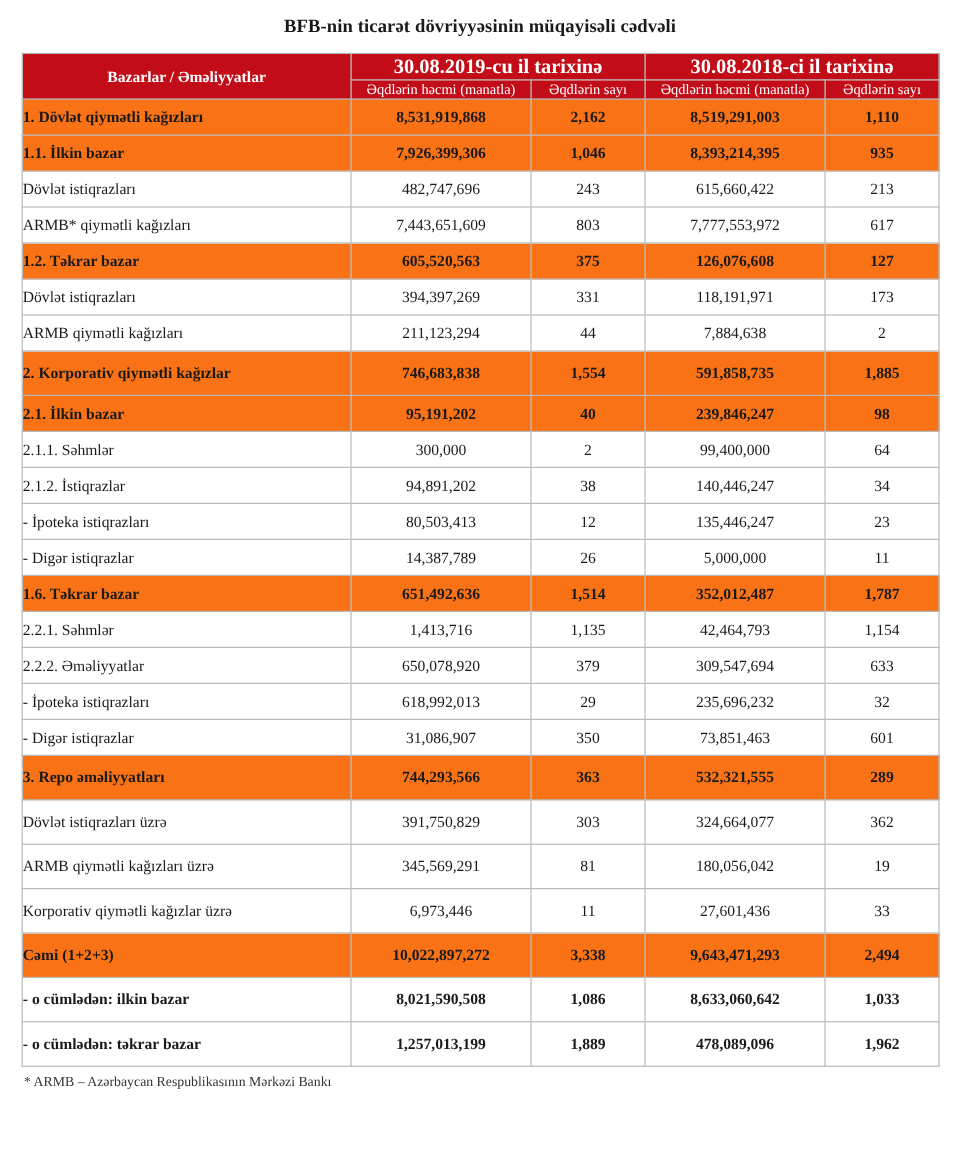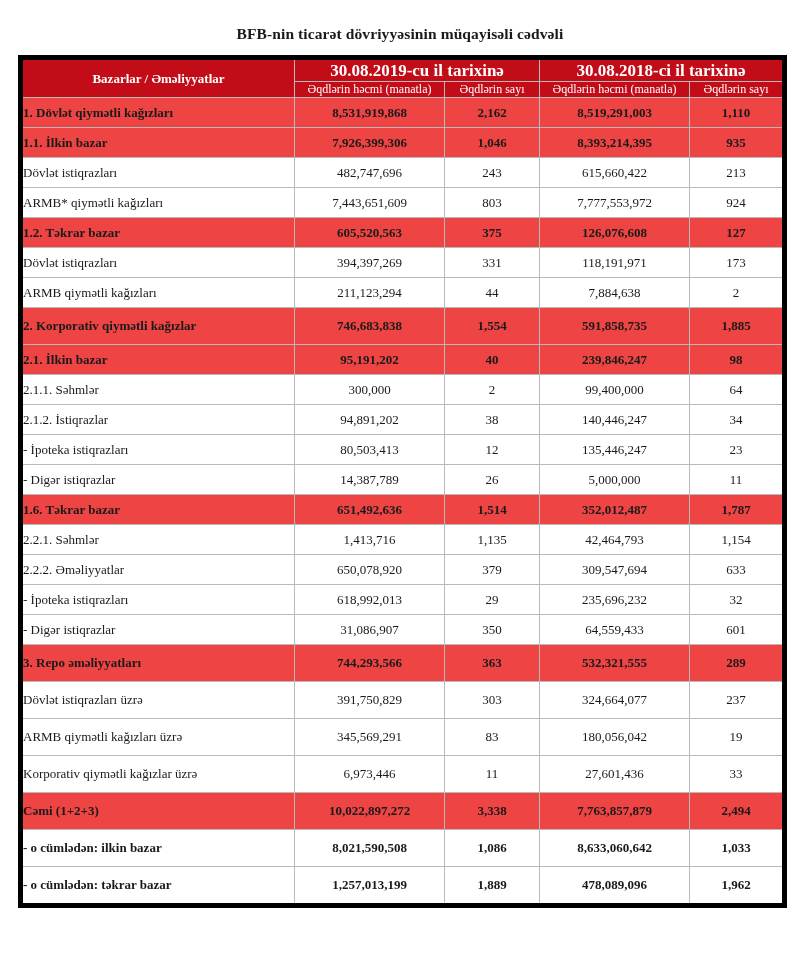--- a/index.html
+++ b/index.html
@@ -10,36 +10,36 @@
   body {
     width: 800px;
     height: 969px;
     font-family: "Liberation Serif", serif;
     color: #1a1a1a;
   }
   .page {
     width: 800px;
     height: 969px;
     box-sizing: border-box;
-    padding: 19px 18px 6px 18px;
+    padding: 8px 18px 6px 18px;
     position: relative;
   }
   .doc-title {
     text-align: center;
     font-weight: bold;
     font-size: 15.5px;
     letter-spacing: .1px;
     margin: 6px 0 12px 0;
     font-family: "Liberation Serif", serif;
   }
   table.main {
     border-collapse: collapse;
     width: 764px;
     table-layout: fixed;
-    border: 5px solid #000000;
+    border: 1px solid #000000;
   }
   table.main td, table.main th {
     border: 1px solid #b9b9b9;
     padding: 0;
   }
   
   thead th {
     background: #c20c18;
     color: #ffffff;
     font-weight: bold;
@@ -72,21 +72,21 @@
   td.label {
     text-align: left;
     padding-left: 8px;
     padding-right: 4px;
   }
   td.num {
     text-align: center;
     padding: 0 4px;
   }
   tr.shaded td {
-    background: #ef4444;
+    background: #f97316;
   }
   tr.plain td {
     background: #ffffff;
   }
   tr.bold td {
     font-weight: bold;
   }
   td.indent1 { padding-left: 26px; }
   td.indent3 { padding-left: 16px; }
   tr.tall td { height: 36px; }
@@ -149,21 +149,21 @@
           <td class="num">482,747,696</td>
           <td class="num">243</td>
           <td class="num">615,660,422</td>
           <td class="num">213</td>
         </tr>
         <tr class="plain">
           <td class="label">ARMB* qiymətli kağızları</td>
           <td class="num">7,443,651,609</td>
           <td class="num">803</td>
           <td class="num">7,777,553,972</td>
-          <td class="num">924</td>
+          <td class="num">617</td>
         </tr>
         <tr class="shaded bold">
           <td class="label indent1">1.2. Təkrar bazar</td>
           <td class="num">605,520,563</td>
           <td class="num">375</td>
           <td class="num">126,076,608</td>
           <td class="num">127</td>
         </tr>
         <tr class="plain">
           <td class="label">Dövlət istiqrazları</td>
@@ -246,68 +246,69 @@
           <td class="label indent3">-  İpoteka istiqrazları</td>
           <td class="num">618,992,013</td>
           <td class="num">29</td>
           <td class="num">235,696,232</td>
           <td class="num">32</td>
         </tr>
         <tr class="plain">
           <td class="label indent3">-  Digər istiqrazlar</td>
           <td class="num">31,086,907</td>
           <td class="num">350</td>
-          <td class="num">64,559,433</td>
+          <td class="num">73,851,463</td>
           <td class="num">601</td>
         </tr>
         <tr class="shaded bold tall">
           <td class="label">3. Repo əməliyyatları</td>
           <td class="num">744,293,566</td>
           <td class="num">363</td>
           <td class="num">532,321,555</td>
           <td class="num">289</td>
         </tr>
         <tr class="plain tall">
           <td class="label">Dövlət istiqrazları üzrə</td>
           <td class="num">391,750,829</td>
           <td class="num">303</td>
           <td class="num">324,664,077</td>
-          <td class="num">237</td>
+          <td class="num">362</td>
         </tr>
         <tr class="plain tall">
           <td class="label">ARMB qiymətli kağızları üzrə</td>
           <td class="num">345,569,291</td>
-          <td class="num">83</td>
+          <td class="num">81</td>
           <td class="num">180,056,042</td>
           <td class="num">19</td>
         </tr>
         <tr class="plain tall">
           <td class="label">Korporativ qiymətli kağızlar üzrə</td>
           <td class="num">6,973,446</td>
           <td class="num">11</td>
           <td class="num">27,601,436</td>
           <td class="num">33</td>
         </tr>
         <tr class="shaded bold tall">
           <td class="label">Cəmi (1+2+3)</td>
           <td class="num">10,022,897,272</td>
           <td class="num">3,338</td>
-          <td class="num">7,763,857,879</td>
+          <td class="num">9,643,471,293</td>
           <td class="num">2,494</td>
         </tr>
         <tr class="plain bold tall">
           <td class="label indent3">-  o cümlədən: ilkin bazar</td>
           <td class="num">8,021,590,508</td>
           <td class="num">1,086</td>
           <td class="num">8,633,060,642</td>
           <td class="num">1,033</td>
         </tr>
         <tr class="plain bold tall">
           <td class="label indent3">-  o cümlədən: təkrar bazar</td>
           <td class="num">1,257,013,199</td>
           <td class="num">1,889</td>
           <td class="num">478,089,096</td>
           <td class="num">1,962</td>
         </tr>
       </tbody>
   </table>
 
+  <div class="footnote">* ARMB – Azərbaycan Respublikasının Mərkəzi Bankı</div>
 </div>
 
 </body></html>

